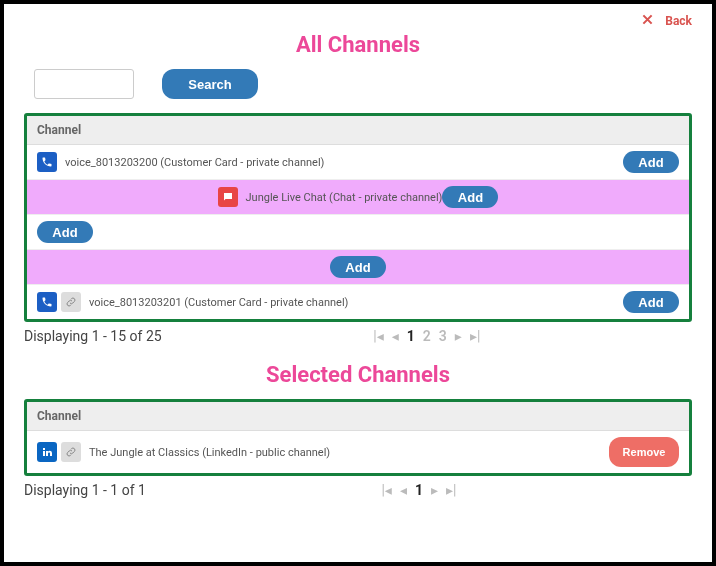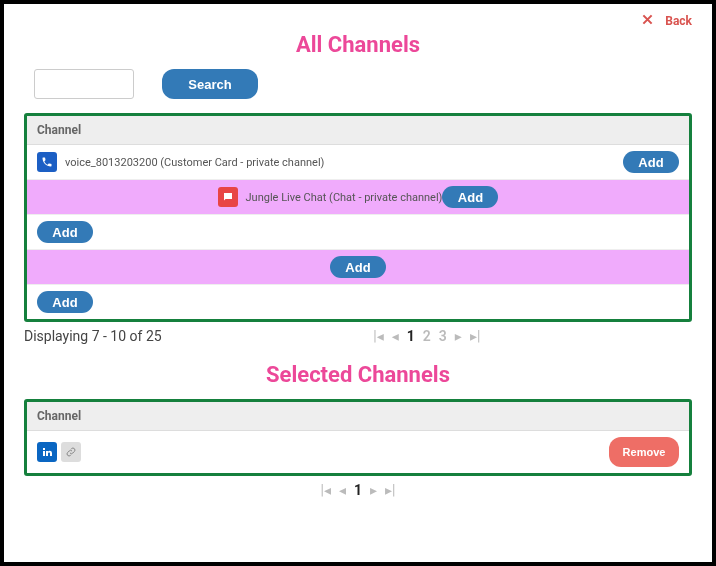--- a/index.html
+++ b/index.html
@@ -81,27 +81,40 @@
             </div>
             <button class="btn btn-add">Add</button>
           </div>
           <div class="row">
             <button class="btn btn-add">Add</button>
           </div>
           <div class="row alt">
             <button class="btn btn-add">Add</button>
           </div>
           <div class="row">
+            <div class="row-left">
+              <div class="icon phone">
+                <svg viewBox="0 0 24 24">
+                  <path d="M6.6 10.8c1.4 2.8 3.8 5.2 6.6 6.6l2.2-2.2c.3-.3.7-.4 1-.2 1.1.4 2.3.6 3.6.6.6 0 1 .4 1 1V20c0 .6-.4 1-1 1C10.6 21 3 13.4 3 4c0-.6.4-1 1-1h3.4c.6 0 1 .4 1 1 0 1.3.2 2.5.6 3.6.1.3 0 .7-.2 1l-2.2 2.2z"></path>
+                </svg>
+              </div>
+              <div class="icon link">
+                <svg viewBox="0 0 24 24">
+                  <path d="M10 14a4 4 0 005.7 0l3-3a4 4 0 00-5.7-5.7l-1 1M14 10a4 4 0 00-5.7 0l-3 3a4 4 0 005.7 5.7l1-1" fill="none" stroke="#888" stroke-width="2"></path>
+                </svg>
+              </div>
+              <span class="row-text">voice_8013203201 (Customer Card - private channel)</span>
+            </div>
             <button class="btn btn-add">Add</button>
           </div>
         </div>
     </div>
 
     <div class="footer">
-      <div class="footer-text">Displaying 7 - 10 of 25</div>
+      <div class="footer-text">Displaying 1 - 15 of 25</div>
       <div class="pager" id="all-pager">
           <span>|◂</span>
           <span>◂</span>
           <span class="num current">1</span>
           <span class="num">2</span>
           <span class="num">3</span>
           <span>▸</span>
           <span>▸|</span>
         </div>
     </div>
@@ -116,27 +129,29 @@
               <div class="icon linkedin">
                 <svg viewBox="0 0 24 24">
                   <path d="M4 4h4v4H4V4zm0 6h4v10H4V10zm6 0h4v1.5c.6-1 1.8-1.8 3.5-1.8 2.5 0 4.5 1.6 4.5 5V20h-4v-5c0-1.2-.5-2-1.8-2s-2.2.9-2.2 2v5h-4V10z"></path>
                 </svg>
               </div>
               <div class="icon link">
                 <svg viewBox="0 0 24 24">
                   <path d="M10 14a4 4 0 005.7 0l3-3a4 4 0 00-5.7-5.7l-1 1M14 10a4 4 0 00-5.7 0l-3 3a4 4 0 005.7 5.7l1-1" fill="none" stroke="#888" stroke-width="2"></path>
                 </svg>
               </div>
+              <span class="row-text">The Jungle at Classics (LinkedIn - public channel)</span>
             </div>
             <button class="btn btn-remove">Remove</button>
           </div>
         </div>
     </div>
 
     <div class="footer">
+      <div class="footer-text">Displaying 1 - 1 of 1</div>
       <div class="pager" id="selected-pager">
           <span>|◂</span>
           <span>◂</span>
           <span class="num current">1</span>
           <span>▸</span>
           <span>▸|</span>
         </div>
     </div>
   </div>
 </div>

